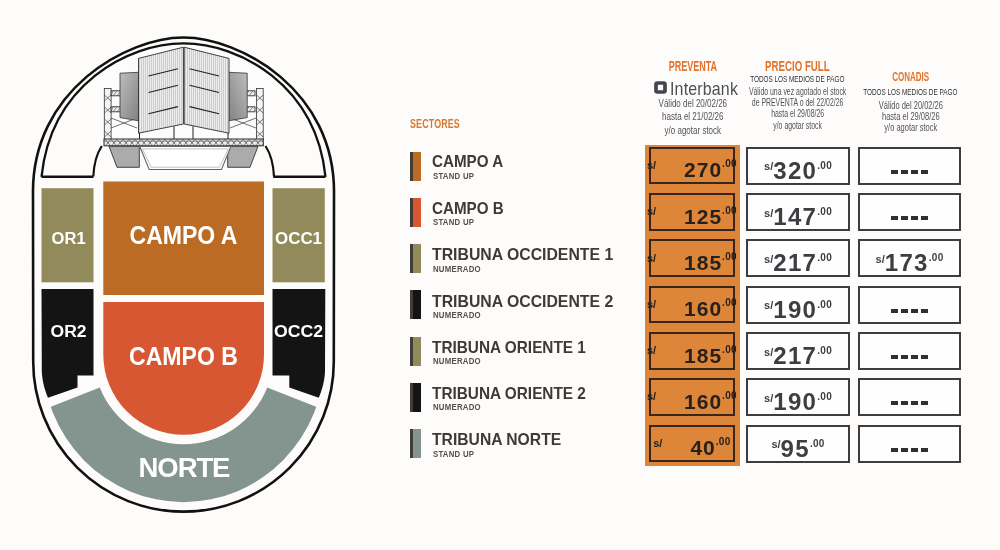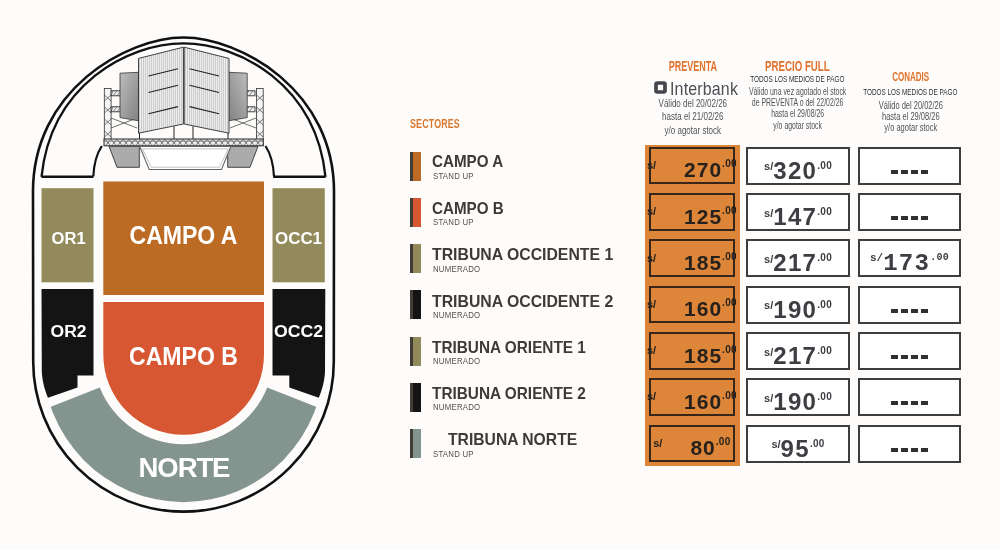--- a/index.html
+++ b/index.html
@@ -9,21 +9,21 @@
 .clx{display:inline-block;transform-origin:left top;}
 
 .hdr{font-weight:bold;color:#e2732c;text-align:center;white-space:nowrap;}
 .todos{font-weight:normal;color:#2e2f33;text-align:left;white-space:nowrap;}
 .valid{color:#515257;text-align:center;white-space:nowrap;}
 
 .bar{position:absolute;width:11px;height:29px;}
 .bar .d{position:absolute;left:0;top:0;width:3.2px;height:29px;background:#423d37;}
 .bar .c{position:absolute;left:3.2px;top:0;width:7.8px;height:29px;}
 .lbl{position:absolute;font-weight:bold;color:#3e3a37;font-size:16.5px;white-space:nowrap;}
-.sub{position:absolute;font-weight:normal;color:#544f4b;font-size:9.5px;letter-spacing:0.3px;white-space:nowrap;}
+.sub{position:absolute;font-weight:bold;color:#544f4b;font-size:9.5px;letter-spacing:0.3px;white-space:nowrap;}
 
 .cell{position:absolute;display:flex;align-items:center;justify-content:center;}
 .oc{background:#dd8639;border:2.4px solid #38261a;}
 .wc{background:#fefefe;border:2.2px solid #3d3d3d;}
 .price{font-weight:bold;white-space:nowrap;display:inline-block;position:relative;}
 .oc .price{color:#26211c;top:4.9px;}
 .wc .price{color:#3d3e42;top:5px;}
 .price .sol{font-size:11px;position:relative;top:-8.5px;}
 .oc .num{font-size:21px;letter-spacing:1px;margin-left:28px;}
 .wc .num{font-size:24px;letter-spacing:1.3px;}
@@ -205,21 +205,21 @@
       <div class="c" style="background:#938a5c;"></div>
     </div>
     <div class="lbl" style="left:432px;top:245.00000000000003px;"><span class="clx" style="transform:scaleX(0.958);">TRIBUNA OCCIDENTE 1</span></div>
     <div class="sub" style="left:432.5px;top:262.5px;"><span class="clx" style="transform:scaleX(0.82);">NUMERADO</span></div>
     <div class="cell oc" style="left:648.8px;top:239.40000000000003px;width:82.2px;height:33.6px;">
       <span class="price"><span class="sol">s/</span><span class="num">185</span><span class="cents">.00</span></span>
     </div>
     <div class="cell wc" style="left:746px;top:239.40000000000003px;width:100.1px;height:34px;">
       <span class="price"><span class="sol">s/</span><span class="num">217</span><span class="cents">.00</span></span>
     </div>
-    <div class="cell wc" style="left:858px;top:239.40000000000003px;width:99.1px;height:34px;font-family:Liberation Mono, monospace;">
+    <div class="cell wc" style="left:858px;top:239.40000000000003px;width:99.1px;height:34px;">
       <span class="price"><span class="sol">s/</span><span class="num">173</span><span class="cents">.00</span></span>
     </div>
     <div class="bar" style="left:410px;top:290.4px;">
       <div class="d"></div>
       <div class="c" style="background:#141414;"></div>
     </div>
     <div class="lbl" style="left:432px;top:292px;"><span class="clx" style="transform:scaleX(0.958);">TRIBUNA OCCIDENTE 2</span></div>
     <div class="sub" style="left:432.5px;top:308.79999999999995px;"><span class="clx" style="transform:scaleX(0.82);">NUMERADO</span></div>
     <div class="cell oc" style="left:648.8px;top:285.7px;width:82.2px;height:33.6px;">
       <span class="price"><span class="sol">s/</span><span class="num">160</span><span class="cents">.00</span></span>
@@ -257,24 +257,24 @@
     <div class="cell wc" style="left:746px;top:378.3px;width:100.1px;height:34px;">
       <span class="price"><span class="sol">s/</span><span class="num">190</span><span class="cents">.00</span></span>
     </div>
     <div class="cell wc" style="left:858px;top:378.3px;width:99.1px;height:34px;">
       <span style="white-space:nowrap;position:relative;top:3.2px;"><span class="dash"></span><span class="dash"></span><span class="dash"></span><span class="dash"></span></span>
     </div>
     <div class="bar" style="left:410px;top:429.29999999999995px;">
       <div class="d"></div>
       <div class="c" style="background:#849590;"></div>
     </div>
-    <div class="lbl" style="left:448px;top:430.19999999999993px;"><span class="clx" style="transform:scaleX(0.95);">TRIBUNA NORTE</span></div>
+    <div class="lbl" style="left:432px;top:430.19999999999993px;"><span class="clx" style="transform:scaleX(0.95);">TRIBUNA NORTE</span></div>
     <div class="sub" style="left:432.5px;top:447.69999999999993px;"><span class="clx" style="transform:scaleX(0.82);">STAND UP</span></div>
     <div class="cell oc" style="left:648.8px;top:424.59999999999997px;width:82.2px;height:33.6px;">
-      <span class="price"><span class="sol">s/</span><span class="num">80</span><span class="cents">.00</span></span>
+      <span class="price"><span class="sol">s/</span><span class="num">40</span><span class="cents">.00</span></span>
     </div>
     <div class="cell wc" style="left:746px;top:424.59999999999997px;width:100.1px;height:34px;">
       <span class="price"><span class="sol">s/</span><span class="num">95</span><span class="cents">.00</span></span>
     </div>
     <div class="cell wc" style="left:858px;top:424.59999999999997px;width:99.1px;height:34px;">
       <span style="white-space:nowrap;position:relative;top:3.2px;"><span class="dash"></span><span class="dash"></span><span class="dash"></span><span class="dash"></span></span>
     </div>
   </div>
 
 </body></html>

